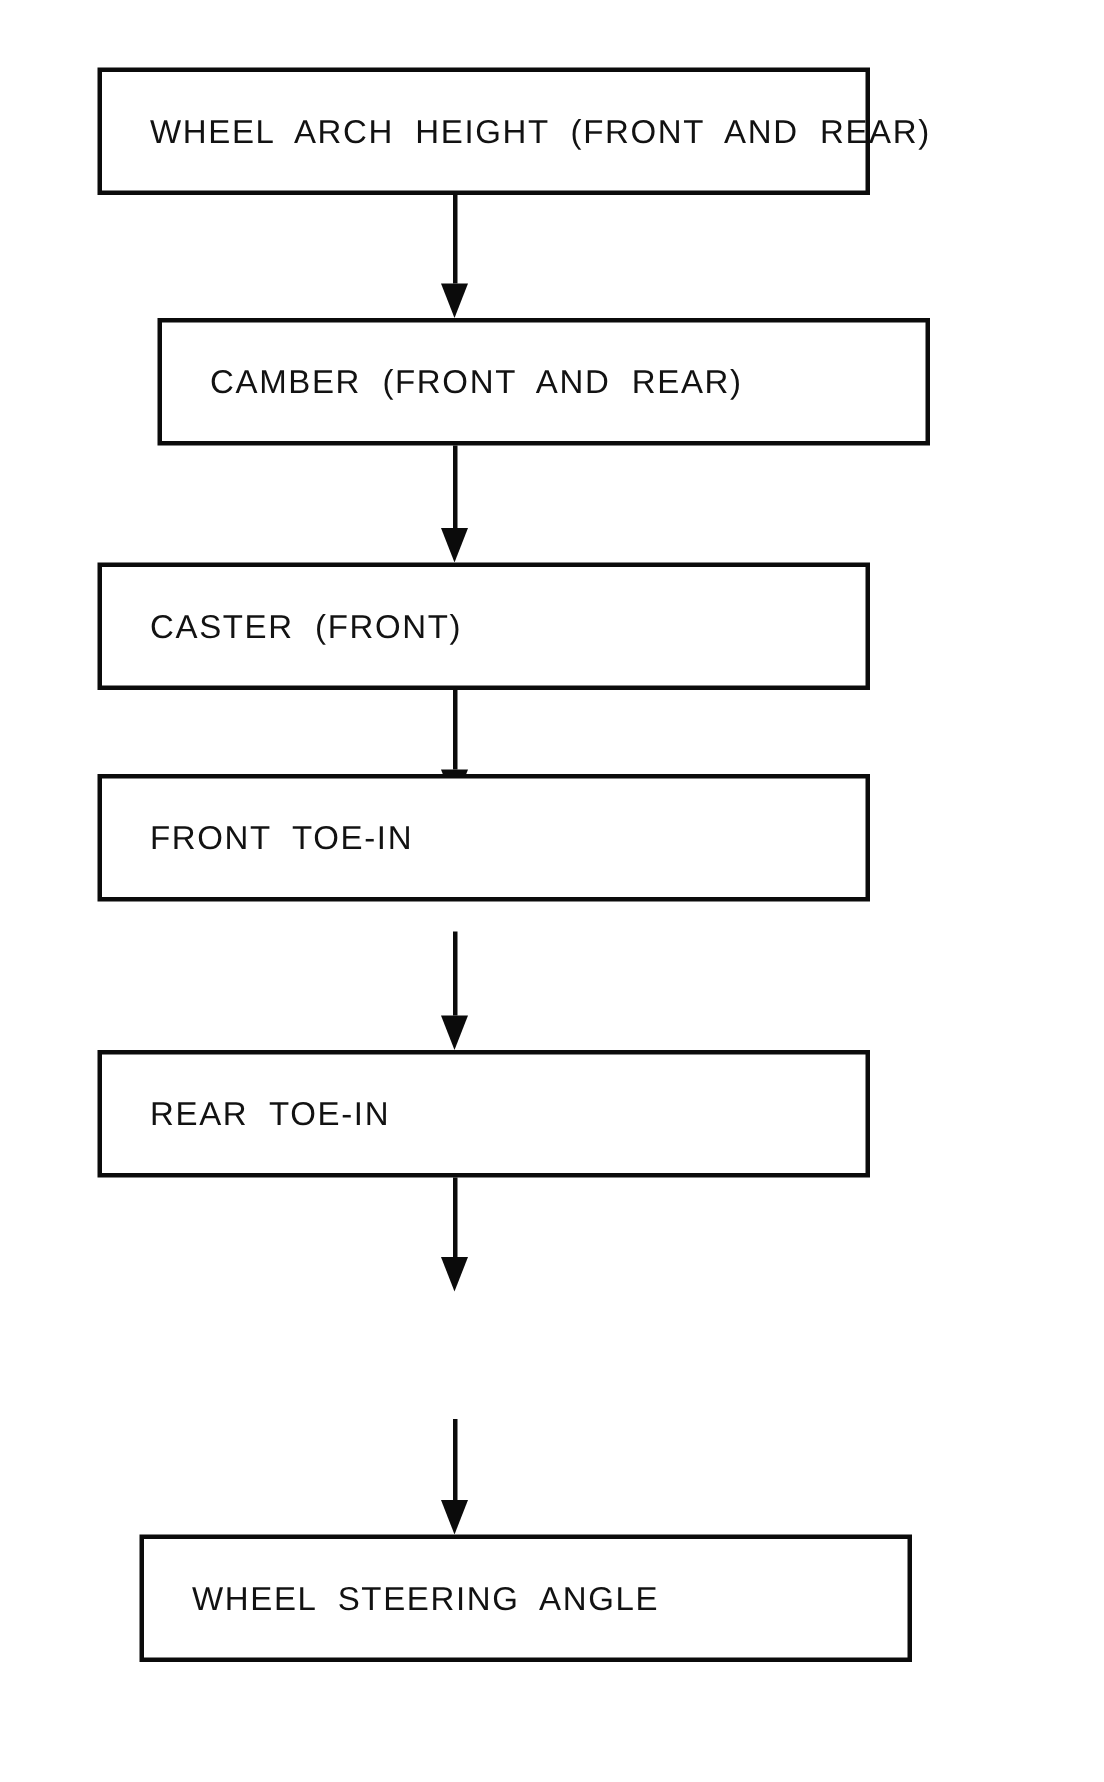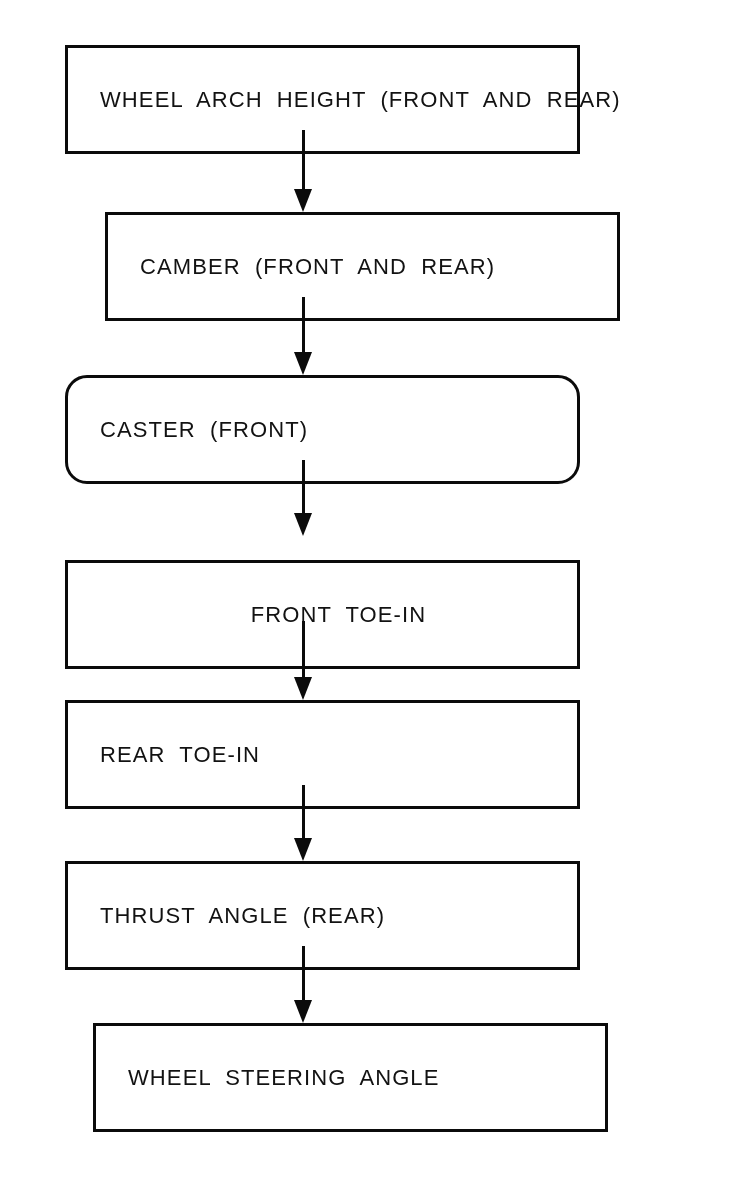--- a/index.html
+++ b/index.html
@@ -10,21 +10,21 @@
     position: relative;
     font-family: "Liberation Sans", sans-serif;
     overflow: hidden;
   }
   .flowchart { position: absolute; inset: 0; }
 
   .node {
     position: absolute;
     left: 65px;
     width: 515px;
-    height: 109px;
+    height: 85px;
     border: 3px solid #0b0b0b;
     background: #ffffff;
     box-sizing: border-box;
     display: flex;
     align-items: center;
     padding-left: 32px;
     color: #121212;
     font-size: 22px;
     letter-spacing: 1.1px;
     word-spacing: 7px;
@@ -47,22 +47,22 @@
   .arrow .head {
     width: 0;
     height: 0;
     border-left: 9px solid transparent;
     border-right: 9px solid transparent;
     border-top: 23px solid #0b0b0b;
   }
 
   .b1 { top: 45px; }
   .b2 { top: 212px; margin-left: 40px; }
-  .b3 { top: 375px; border-radius: 22px; }
-  .b4 { top: 560px; justify-content: center; }
+  .b3 { top: 375px; }
+  .b4 { top: 516px; }
   .b5 { top: 700px; }
   .b6 { top: 861px; }
   .b7 { top: 1023px; margin-left: 28px; }
 
   .a1 { top: 130px; height: 82px; }
   .a2 { top: 297px; height: 78px; }
   .a3 { top: 460px; height: 76px; }
   .a4 { top: 621px; height: 79px; }
   .a5 { top: 785px; height: 76px; }
   .a6 { top: 946px; height: 77px; }
@@ -110,23 +110,20 @@
 
   <div class="node b5">
     <span>REAR TOE-IN</span>
   </div>
 
   <div class="arrow a5">
     <div class="shaft"></div>
     <div class="head"></div>
   </div>
 
-  <div class="node b6">
-    <span>THRUST ANGLE (REAR)</span>
-  </div>
 
   <div class="arrow a6">
     <div class="shaft"></div>
     <div class="head"></div>
   </div>
 
   <div class="node b7">
     <span>WHEEL STEERING ANGLE</span>
   </div>
 

